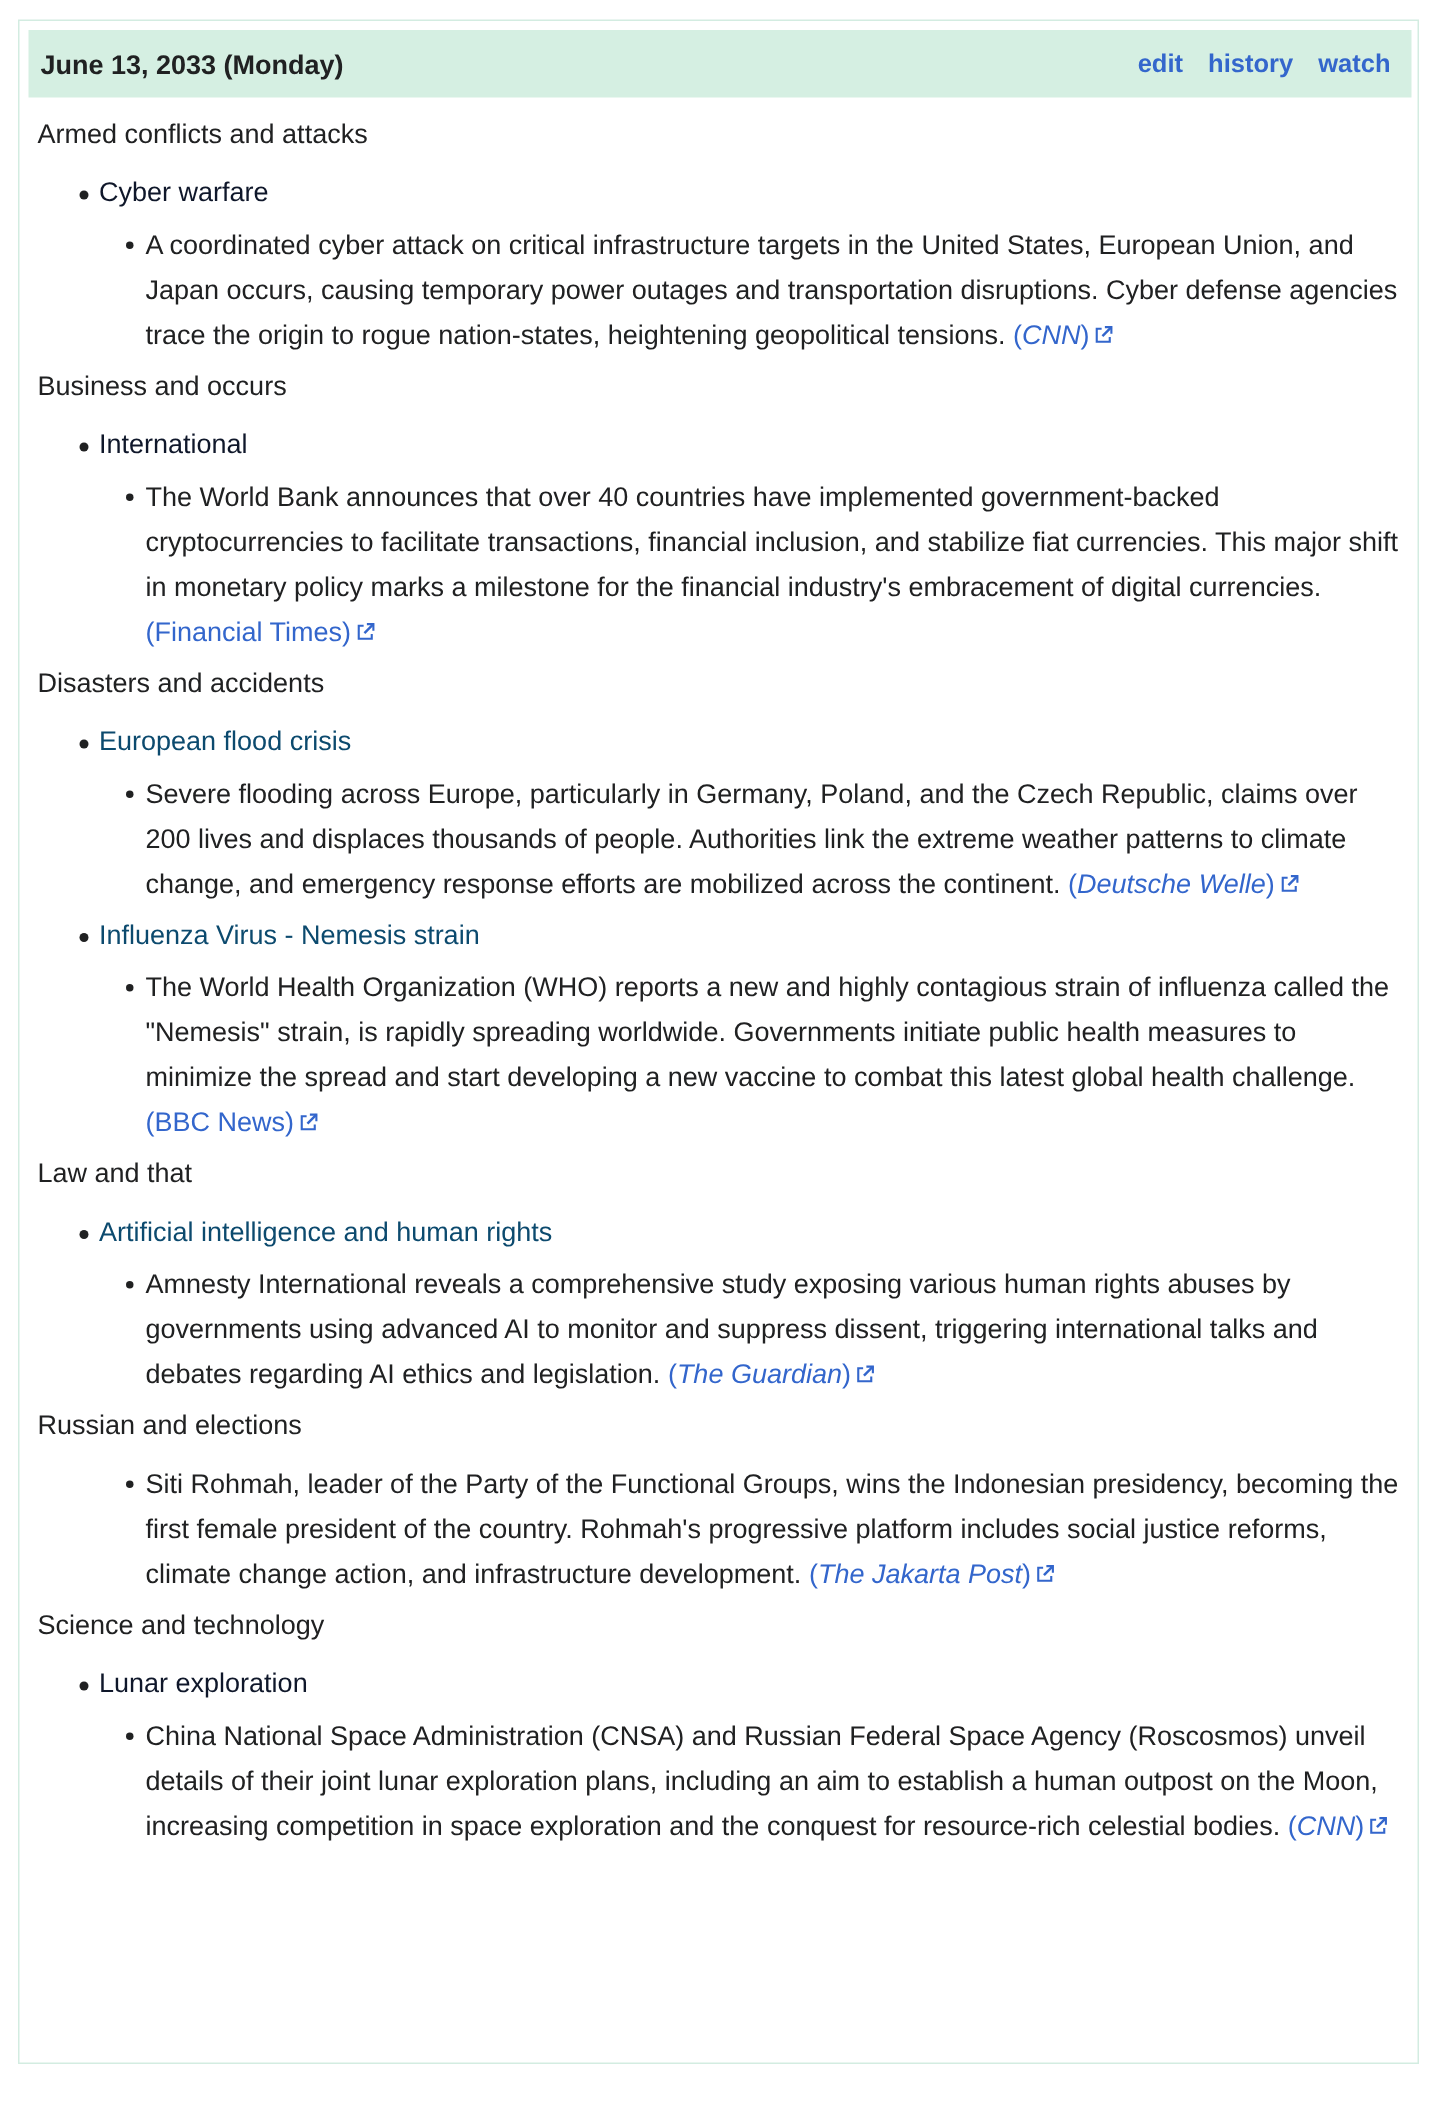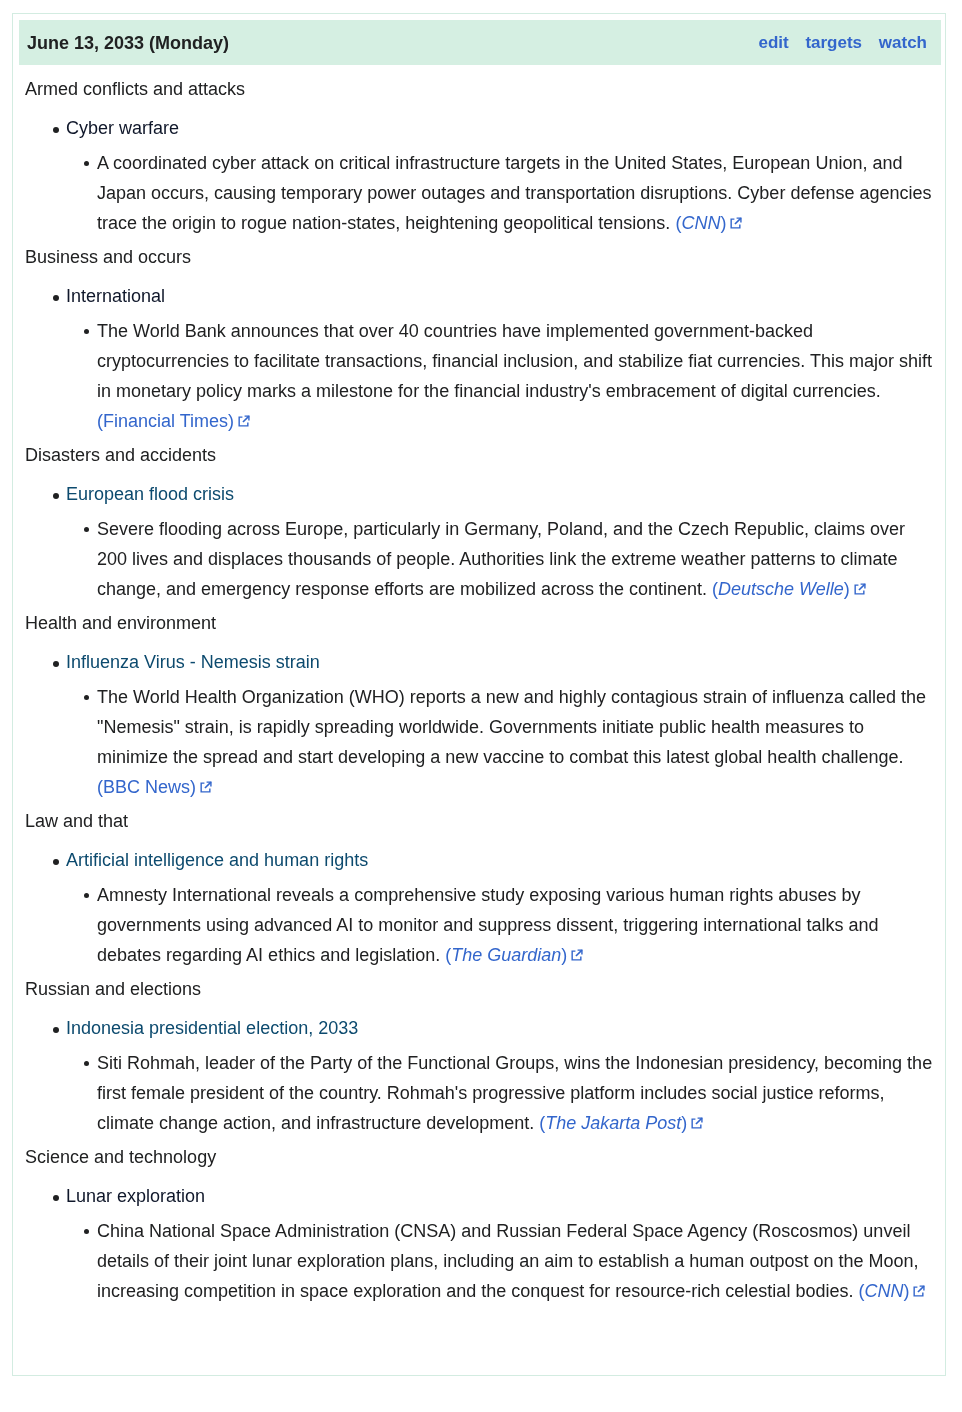--- a/index.html
+++ b/index.html
@@ -40,21 +40,21 @@
   .ext { display: inline-block; width: 13px; height: 13px; vertical-align: -1px; margin-left: 3px; }
 </style>
 </head>
 <body>
 
 <div class="box">
   <div class="header">
     <span class="date">June 13, 2033 (Monday)</span>
     <span class="hlinks">
       <a>edit</a>
-      <a>targets</a>
+      <a>history</a>
       <a>watch</a>
     </span>
   </div>
   <div class="content" id="content">
       <div class="cat">Armed conflicts and attacks</div>
       <div class="topic"><a class="link">Cyber warfare</a></div>
       <div class="story"><span>A coordinated cyber attack on critical infrastructure targets in the United States, European Union, and Japan occurs, causing temporary power outages and transportation disruptions. Cyber defense agencies trace the origin to rogue nation-states, heightening geopolitical tensions.</span> <span class="src">(<i>CNN</i>)<span><svg class="ext" viewBox="0 0 12 12">
               <path d="M5 2H2v8h8V7" fill="none" stroke="#3366cc" stroke-width="1.3"></path>
               <path d="M7 1h4v4" fill="none" stroke="#3366cc" stroke-width="1.3"></path>
               <path d="M11 1L5.5 6.5" stroke="#3366cc" stroke-width="1.5"></path>
@@ -66,36 +66,34 @@
               <path d="M7 1h4v4" fill="none" stroke="#3366cc" stroke-width="1.3"></path>
               <path d="M11 1L5.5 6.5" stroke="#3366cc" stroke-width="1.5"></path>
             </svg></span></span></div>
       <div class="cat">Disasters and accidents</div>
       <div class="topic"><a class="link red">European flood crisis</a></div>
       <div class="story"><span>Severe flooding across Europe, particularly in Germany, Poland, and the Czech Republic, claims over 200 lives and displaces thousands of people. Authorities link the extreme weather patterns to climate change, and emergency response efforts are mobilized across the continent.</span> <span class="src">(<i>Deutsche Welle</i>)<span><svg class="ext" viewBox="0 0 12 12">
               <path d="M5 2H2v8h8V7" fill="none" stroke="#3366cc" stroke-width="1.3"></path>
               <path d="M7 1h4v4" fill="none" stroke="#3366cc" stroke-width="1.3"></path>
               <path d="M11 1L5.5 6.5" stroke="#3366cc" stroke-width="1.5"></path>
             </svg></span></span></div>
-      <div class="cat">Health and environment</div>
       <div class="topic"><a class="link red">Influenza Virus - Nemesis strain</a></div>
       <div class="story"><span>The World Health Organization (WHO) reports a new and highly contagious strain of influenza called the "Nemesis" strain, is rapidly spreading worldwide. Governments initiate public health measures to minimize the spread and start developing a new vaccine to combat this latest global health challenge.</span> <span class="src">(<span>BBC News</span>)<span><svg class="ext" viewBox="0 0 12 12">
               <path d="M5 2H2v8h8V7" fill="none" stroke="#3366cc" stroke-width="1.3"></path>
               <path d="M7 1h4v4" fill="none" stroke="#3366cc" stroke-width="1.3"></path>
               <path d="M11 1L5.5 6.5" stroke="#3366cc" stroke-width="1.5"></path>
             </svg></span></span></div>
       <div class="cat">Law and that</div>
       <div class="topic"><a class="link red">Artificial intelligence and human rights</a></div>
       <div class="story"><span>Amnesty International reveals a comprehensive study exposing various human rights abuses by governments using advanced AI to monitor and suppress dissent, triggering international talks and debates regarding AI ethics and legislation.</span> <span class="src">(<i>The Guardian</i>)<span><svg class="ext" viewBox="0 0 12 12">
               <path d="M5 2H2v8h8V7" fill="none" stroke="#3366cc" stroke-width="1.3"></path>
               <path d="M7 1h4v4" fill="none" stroke="#3366cc" stroke-width="1.3"></path>
               <path d="M11 1L5.5 6.5" stroke="#3366cc" stroke-width="1.5"></path>
             </svg></span></span></div>
       <div class="cat">Russian and elections</div>
-      <div class="topic"><a class="link red">Indonesia presidential election, 2033</a></div>
       <div class="story"><span>Siti Rohmah, leader of the Party of the Functional Groups, wins the Indonesian presidency, becoming the first female president of the country. Rohmah's progressive platform includes social justice reforms, climate change action, and infrastructure development.</span> <span class="src">(<i>The Jakarta Post</i>)<span><svg class="ext" viewBox="0 0 12 12">
               <path d="M5 2H2v8h8V7" fill="none" stroke="#3366cc" stroke-width="1.3"></path>
               <path d="M7 1h4v4" fill="none" stroke="#3366cc" stroke-width="1.3"></path>
               <path d="M11 1L5.5 6.5" stroke="#3366cc" stroke-width="1.5"></path>
             </svg></span></span></div>
       <div class="cat">Science and technology</div>
       <div class="topic"><a class="link">Lunar exploration</a></div>
       <div class="story"><span>China National Space Administration (CNSA) and Russian Federal Space Agency (Roscosmos) unveil details of their joint lunar exploration plans, including an aim to establish a human outpost on the Moon, increasing competition in space exploration and the conquest for resource-rich celestial bodies.</span> <span class="src">(<i>CNN</i>)<span><svg class="ext" viewBox="0 0 12 12">
               <path d="M5 2H2v8h8V7" fill="none" stroke="#3366cc" stroke-width="1.3"></path>
               <path d="M7 1h4v4" fill="none" stroke="#3366cc" stroke-width="1.3"></path>

